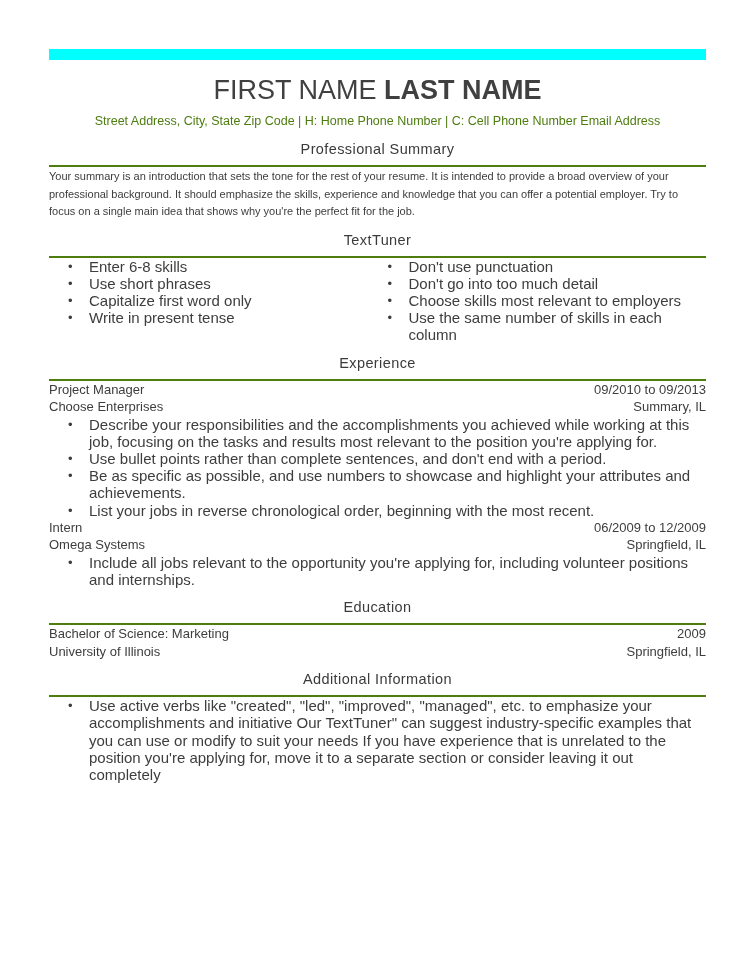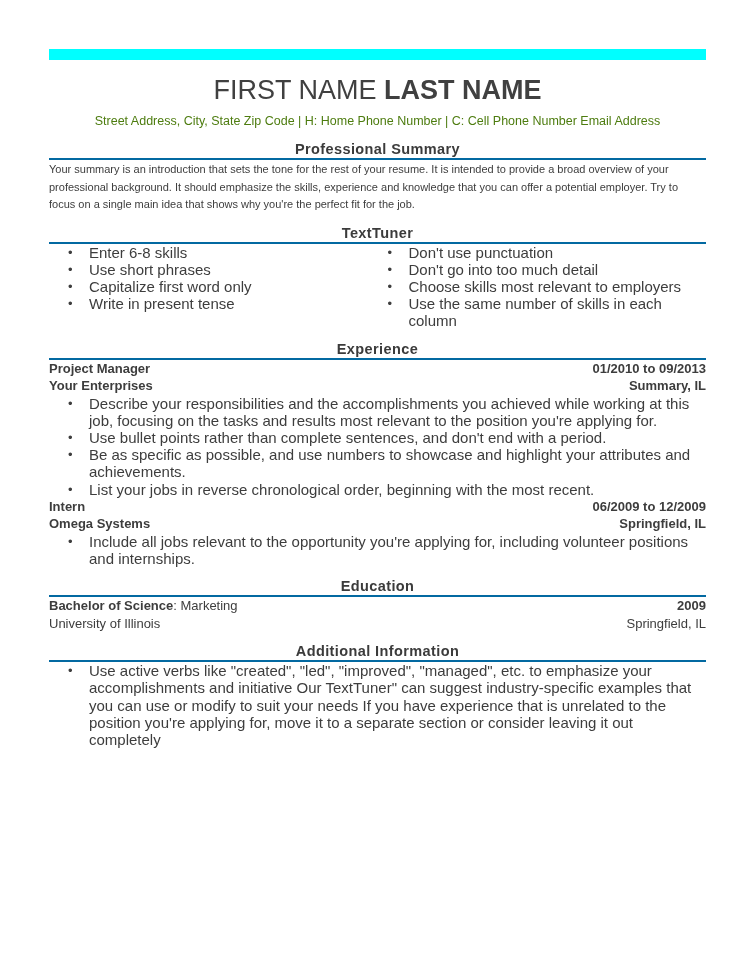--- a/index.html
+++ b/index.html
@@ -3,34 +3,34 @@
 <meta charset="utf-8">
 <style>
   html, body { margin: 0; padding: 0; background: #ffffff; }
   body { width: 755px; height: 977px; position: relative; overflow: hidden;
          font-family: "Liberation Sans", sans-serif; color: #3d3d3d; }
   .page { position: absolute; left: 49px; top: 49px; width: 657px; }
   .topbar { height: 11px; background: #00ffff; }
   .name { text-align: center; font-size: 27px; margin-top: 14px; line-height: 32px; letter-spacing: 0px; color: #404040; }
   .name b { font-weight: bold; }
   .contact { text-align: center; font-size: 12.5px; margin-top: 7px; line-height: 16px; color: #4d7c0f; }
-  .section-title { text-align: center; font-size: 14.5px; font-weight: bold; letter-spacing: 0.4px;
-                   color: #3b3b3b; line-height: 18px; padding-bottom: 0; border-bottom: 2px solid #0369a1; }
+  .section-title { text-align: center; font-size: 14.5px; font-weight: normal; letter-spacing: 0.4px;
+                   color: #3b3b3b; line-height: 18px; padding-bottom: 7px; border-bottom: 2px solid #4d7c0f; }
   .sec { margin-top: 10px; }
   .sec.first { margin-top: 11px; }
   .para { font-size: 11px; line-height: 17.5px; margin-top: 1px; color: #3d3d3d; }
   .cols { display: flex; margin-top: 0px; }
   .col { width: 50%; }
   ul.bul { list-style: none; margin: 0; padding: 0; }
   ul.bul li { position: relative; padding-left: 40px; font-size: 15px; line-height: 17.2px; }
   ul.bul li::before { content: "\2022"; position: absolute; left: 19px; top: 0; font-size: 13px; }
   .col.right ul.bul li { padding-left: 31px; }
   .col.right ul.bul li::before { left: 10px; }
   .row { display: flex; justify-content: space-between; font-size: 13px; line-height: 17.5px; }
-  .row .b { font-weight: bold; }
+  .row .b { font-weight: normal; }
   .exp-list li { line-height: 17.3px; }
 </style>
 </head>
 <body>
 
 <div class="page">
   <div class="topbar"></div>
 
   <div class="name">
     <span>FIRST NAME</span>
@@ -64,24 +64,24 @@
       </div>
     </div>
   </div>
 
   <div class="sec">
     <div class="section-title">Experience</div>
 
     <div>
       <div class="row">
         <span class="b">Project Manager</span>
-        <span class="b">01/2010 to 09/2013</span>
+        <span class="b">09/2010 to 09/2013</span>
       </div>
       <div class="row">
-        <span class="b">Your Enterprises</span>
+        <span class="b">Choose Enterprises</span>
         <span class="b">Summary, IL</span>
       </div>
       <ul class="bul exp-list">
         <li>Describe your responsibilities and the accomplishments you achieved while working at this job, focusing on the tasks and results most relevant to the position you're applying for.</li>
         <li>Use bullet points rather than complete sentences, and don't end with a period.</li>
         <li>Be as specific as possible, and use numbers to showcase and highlight your attributes and achievements.</li>
         <li>List your jobs in reverse chronological order, beginning with the most recent.</li>
       </ul>
     </div>
 

